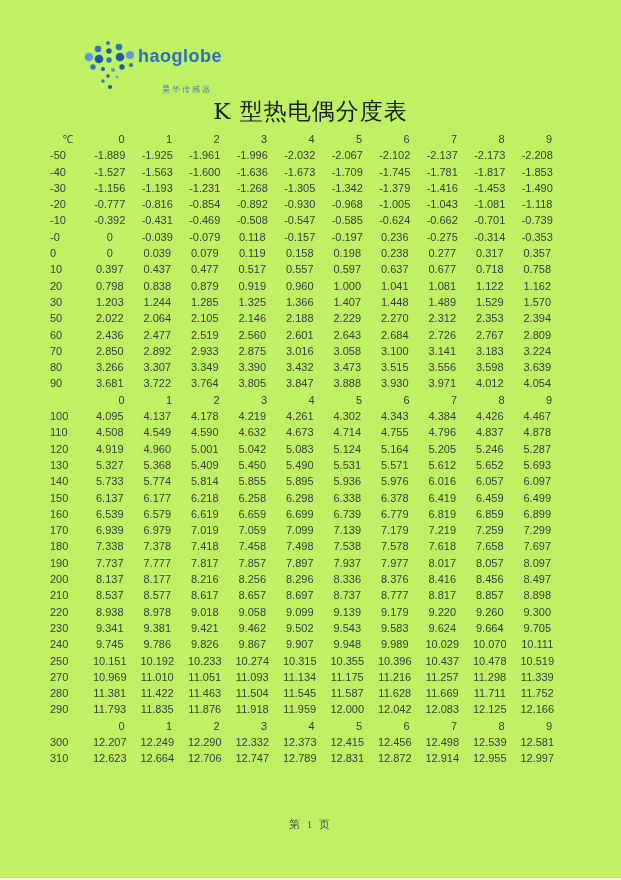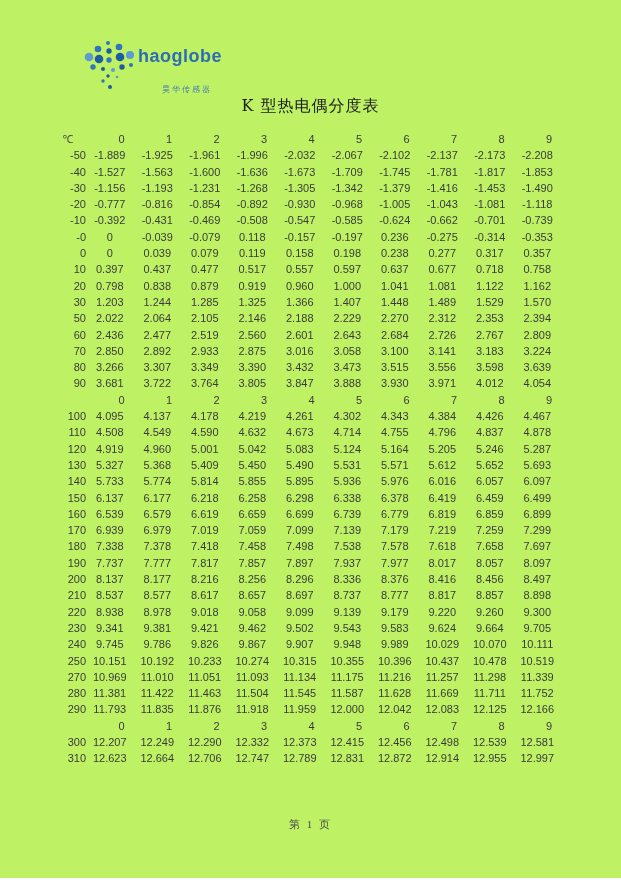--- a/index.html
+++ b/index.html
@@ -53,21 +53,21 @@
   }
 
   
   .doc-title {
     position: absolute;
     left: 0;
     top: 96px;
     width: 100%;
     text-align: center;
     font-family: "DejaVu Serif", "Liberation Serif", serif;
-    font-size: 16px;
+    font-size: 23px;
     font-weight: 500;
     color: #1c1c1c;
     letter-spacing: 1px;
   }
 
   
   .table {
     position: absolute;
     left: 50px;
     top: 131px;
@@ -82,21 +82,21 @@
     white-space: nowrap;
   }
   .cell {
     width: 47.5px;
     text-align: center;
     box-sizing: border-box;
     overflow: visible;
   }
   .cell.label {
     width: 36px;
-    text-align: right;
+    text-align: left;
   }
   .hrow .cell {
     text-align: right;
     padding-right: 9px;
   }
   .hrow .cell.label {
     text-align: center;
     padding-right: 0;
     color: #4a4a4a;
   }

